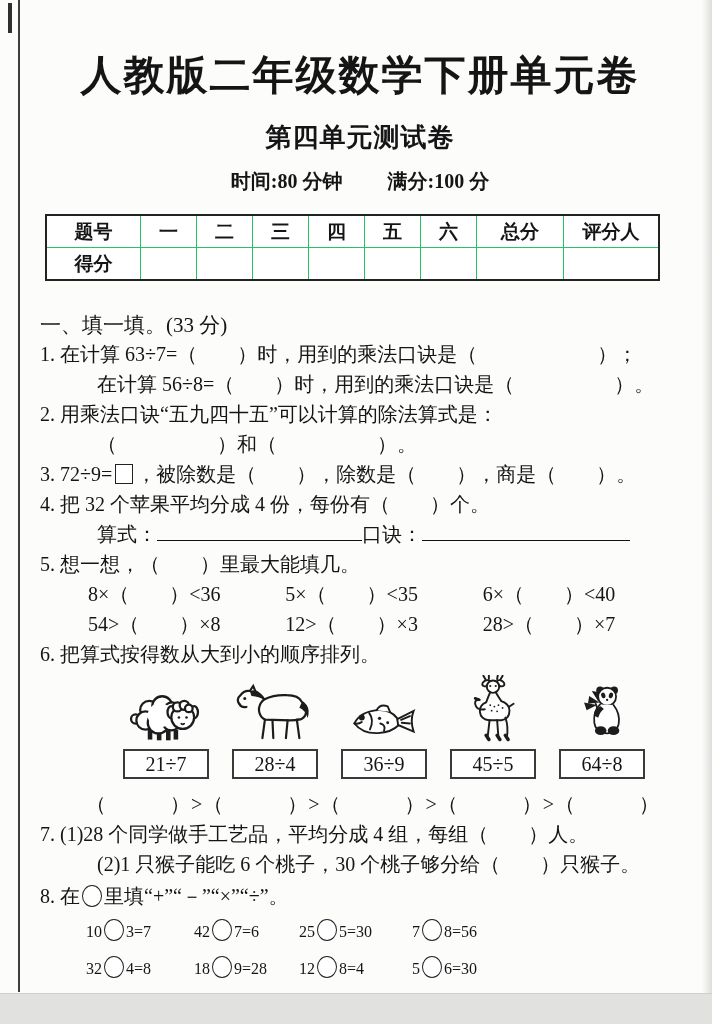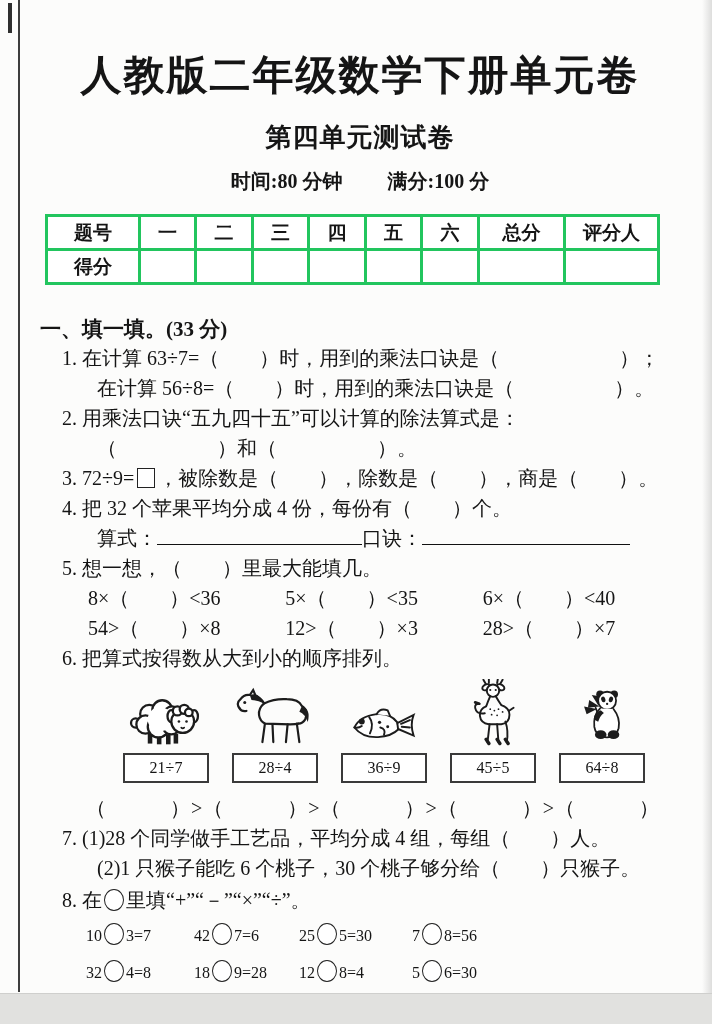--- a/index.html
+++ b/index.html
@@ -15,40 +15,40 @@
   .bottom-band { position:absolute; left:0; bottom:0; width:712px; height:30px; background:#e1e1df; border-top:1px solid #cfcfcd; }
 
   .content { position:absolute; left:40px; top:8px; width:640px; }
 
   .title    { margin-top:40px; text-align:center; font-size:41px; font-weight:bold; letter-spacing:2px; white-space:nowrap; }
   .subtitle { margin-top:17px; text-align:center; font-size:26px; font-weight:bold; letter-spacing:1px; }
   .meta     { margin-top:13px; text-align:center; font-size:20px; font-weight:bold; }
   .meta span { margin:16px 20px; }
 
   table.score { border-collapse:collapse; margin:19px 0 0 5px; width:615px; border:2px solid #222; background:#fff; }
-  table.score th, table.score td { border:3px solid #22c55e; height:31px; padding:0; font-size:19px; font-weight:bold; text-align:center; }
+  table.score th, table.score td { border:1px solid #22c55e; height:31px; padding:0; font-size:19px; font-weight:bold; text-align:center; }
   .col-qnum { width:95px; } .col-n { width:56px; } .col-total { width:88px; } .col-grader { width:96px; }
 
-  .sec-heading { margin-top:30px; font-size:21px; font-weight:bold; white-space:nowrap; }
+  .sec-heading { margin-top:30px; font-size:21px; font-weight:normal; white-space:nowrap; }
 
   .line { font-size:20px; line-height:30px; white-space:nowrap; }
-  .ind1 { margin-left:22px; }
+  .ind1 { }
   .ind2 { margin-left:57px; }
 
   .blank { display:inline-block; width:205px; height:20px; border-bottom:1.6px solid #111; }
   .sq    { display:inline-block; width:16px; height:18px; border:1.6px solid #222; vertical-align:-3px; margin:0 3px; background:#fff; }
   .circ  { display:inline-block; width:18px; height:20px; border:1.7px solid #222; border-radius:50%; vertical-align:-4px; margin:0 2px; background:#fff; }
 
   .q5row { display:flex; margin-left:48px; }
   .q5row .q5item { width:208px; font-size:20px; line-height:30px; white-space:nowrap; }
 
   .animals { display:flex; justify-content:space-between; width:532px; margin:6px 0 0 78px; }
   .acol { width:96px; height:104px; display:flex; flex-direction:column; align-items:center; justify-content:flex-end; }
   .acol svg { display:block; }
-  .expr-box { border:2px solid #3a3a3a; width:82px; text-align:center; font-size:16px; line-height:26px; background:#fff; margin-top:4px; }
+  .expr-box { border:2px solid #3a3a3a; width:82px; text-align:center; font-size:20px; line-height:26px; background:#fff; margin-top:4px; }
 
   .parens-line { margin:10px 0 0 46px; font-size:20px; line-height:30px; letter-spacing:1px; white-space:nowrap; }
 
   .eqgrid { display:grid; grid-template-columns:108px 105px 113px auto; margin-left:46px; font-size:16px; line-height:37px; white-space:nowrap; }
 </style>
 </head>
 <body>
 
 <div class="page">
   <div class="scan-tick"></div>

